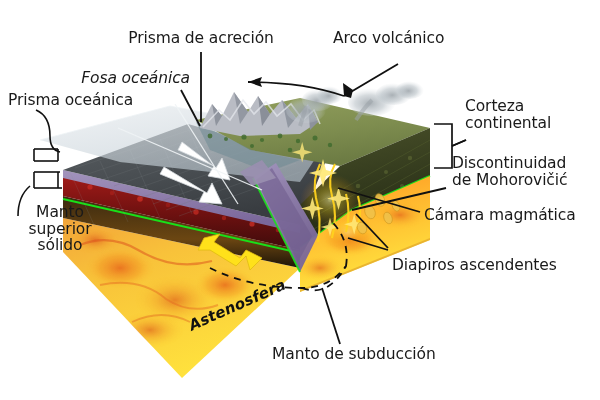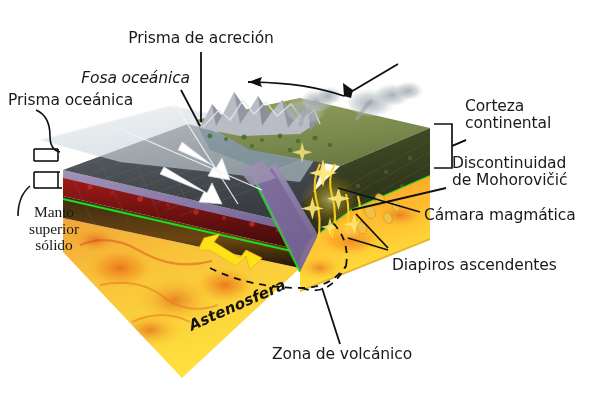--- a/index.html
+++ b/index.html
@@ -375,36 +375,37 @@
     </g>
 
     <g fill="#111111">
       <path d="M248,82 l14,-5 l-2,5 l2,5 z" transform="rotate(0 248 82)"></path>
       <path d="M344,96 l-1,-13 l10,7 l-2,8 z"></path>
     </g>
   </svg>
 
   <div class="lbl ctr" style="left:103px; top:30px; width:196px;">Prisma de acreción</div>
 
+  <div class="lbl lt" style="left:333px; top:30px; width:170px;">Arco volcánico</div>
 
   <div class="lbl rt" style="left:20px; top:70px; width:170px;">Fosa oceánica</div>
 
   <div class="lbl lt" style="left:8px; top:92px; width:200px;">Prisma oceánica</div>
 
-  <div class="lbl ctr" style="left:4px; top:204px; width:100px;font-family:Liberation Serif, serif;">Manto
+  <div class="lbl ctr" style="left:10px; top:204px; width:100px;">Manto
 superior
 sólido</div>
 
   <div class="lbl lt" style="left:458px; top:98px; width:140px;margin-left:7px;">Corteza
 continental</div>
 
   <div class="lbl lt" style="left:452px; top:155px; width:150px;">Discontinuidad
 de Mohorovičić</div>
 
   <div class="lbl lt" style="left:424px; top:207px; width:180px;">Cámara magmática</div>
 
   <div class="lbl lt" style="left:392px; top:257px; width:200px;">Diapiros ascendentes</div>
 
-  <div class="lbl lt" style="left:272px; top:346px; width:200px;">Zona de volcánico</div>
+  <div class="lbl lt" style="left:272px; top:346px; width:200px;">Manto de subducción</div>
 
   <div id="astheno-label">Astenosfera</div>
 
 </div>
 
 </body></html>

